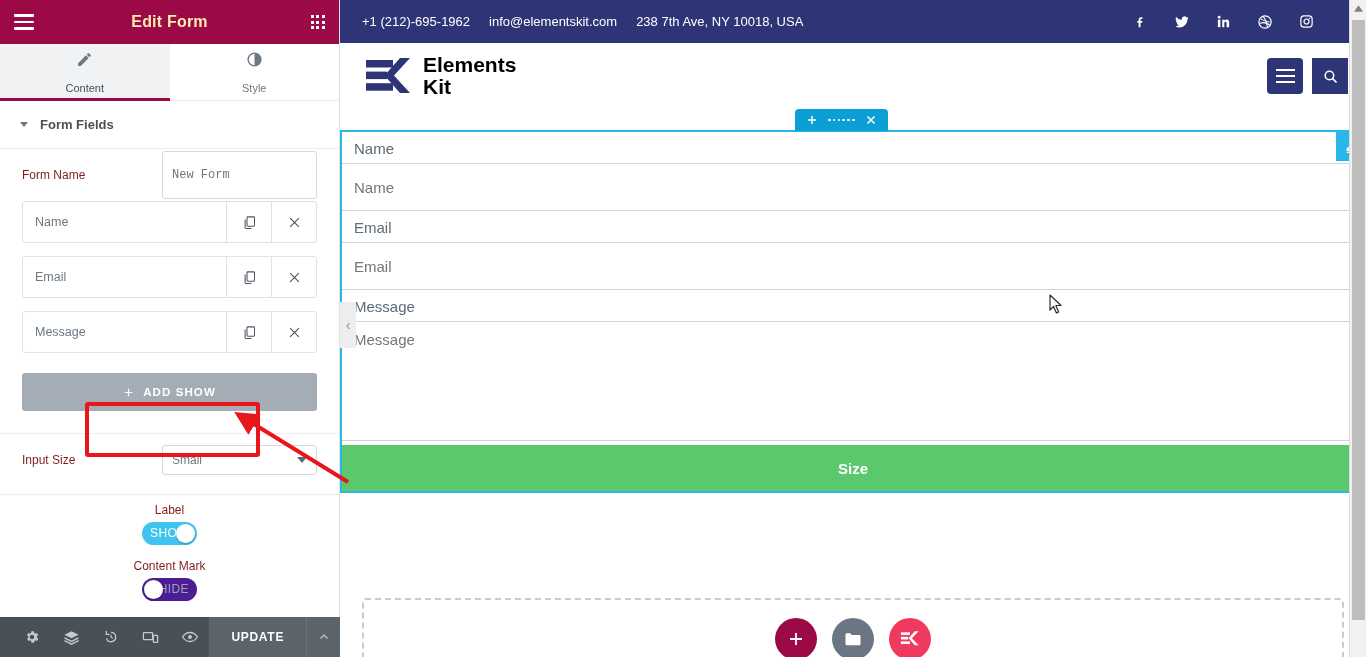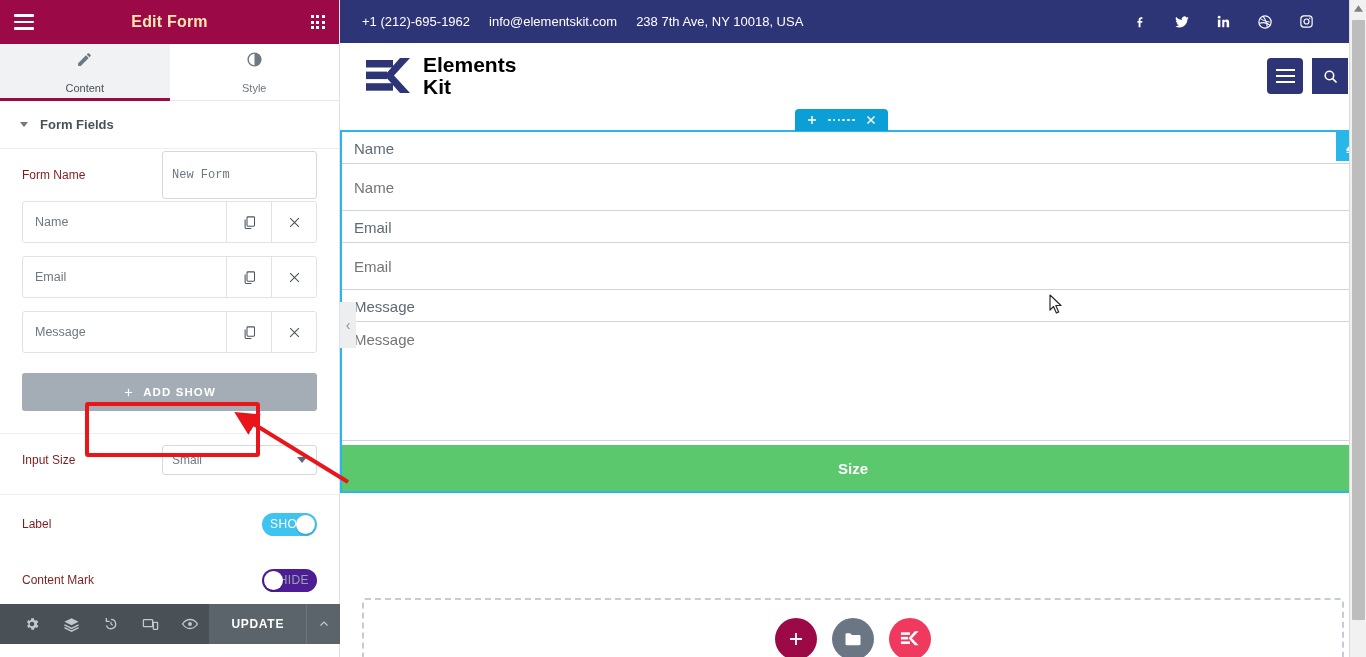--- a/index.html
+++ b/index.html
@@ -99,39 +99,39 @@
 
   
   .red-box {
     position: absolute; left: 85px; top: 402px; width: 175px; height: 55px;
     border: 4px solid #e8151b; border-radius: 3px; pointer-events: none; z-index: 60;
   }
   .red-arrow { position: absolute; left: 230px; top: 390px; z-index: 59; pointer-events: none; }
 
   .divider { height: 1px; background: #eceef0; margin: 8px 0 0; }
 
-  .switch-row { display: flex; align-items: center; padding: 0 22px; height: 42px; }
+  .switch-row { display: flex; align-items: center; padding: 0 22px; height: 42px; flex-direction: column; }
   .switch { width: 55px; height: 23px; border-radius: 12px; position: relative; cursor: pointer; }
   .switch.on { background: #3ec4ef; }
   .switch.off { background: #4c1d95; }
   .switch .knob {
     position: absolute; top: 2px; width: 19px; height: 19px; border-radius: 50%;
     background: #fff; box-shadow: 0 1px 2px rgba(0,0,0,.25);
   }
   .switch.on .knob { right: 2px; }
   .switch.off .knob { left: 2px; }
   .switch .sw-text {
     position: absolute; top: 0; height: 23px; line-height: 23px;
     font-size: 12px; font-weight: normal; letter-spacing: .4px;
   }
   .switch.on .sw-text { left: 8px; color: #fff; }
   .switch.off .sw-text { right: 8px; color: #9aa4ad; }
 
   .panel-footer {
-    position: absolute; bottom: 13px; left: 0; width: 340px; height: 40px;
+    position: absolute; bottom: 0; left: 0; width: 340px; height: 40px;
     background: #495157; display: flex; align-items: center; padding-left: 12px;
   }
   .foot-ico { width: 42px; height: 40px; display: flex; align-items: center; justify-content: center; cursor: pointer; }
   .update-btn {
     margin-left: auto; height: 40px; background: #5b646b; color: #fff;
     font-size: 12px; font-weight: bold; letter-spacing: .7px;
     display: flex; align-items: center; padding: 0 22px; cursor: pointer;
   }
   .update-caret {
     width: 36px; height: 40px; background: #5b646b; border-left: 1px solid #6b757c;

